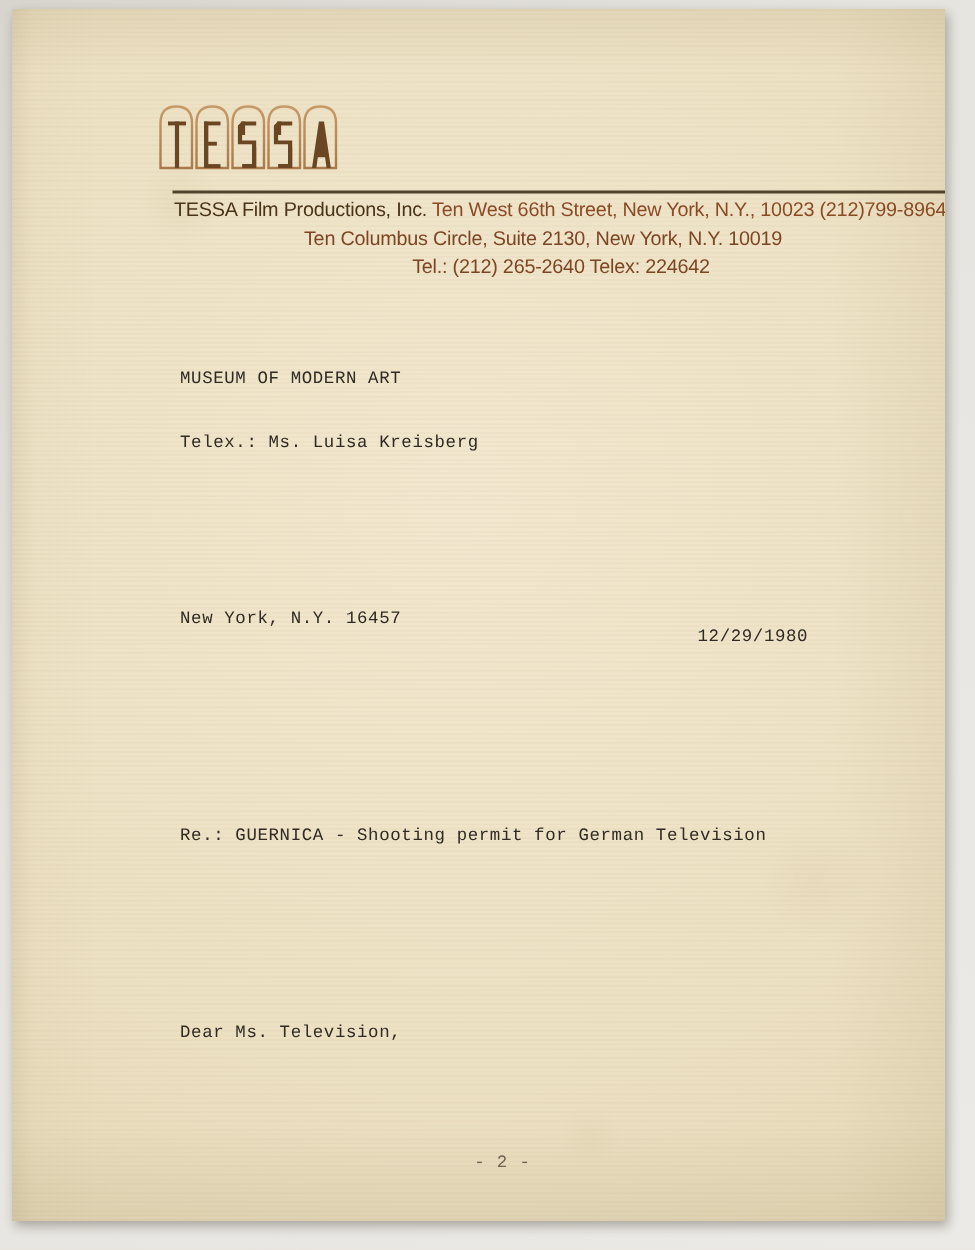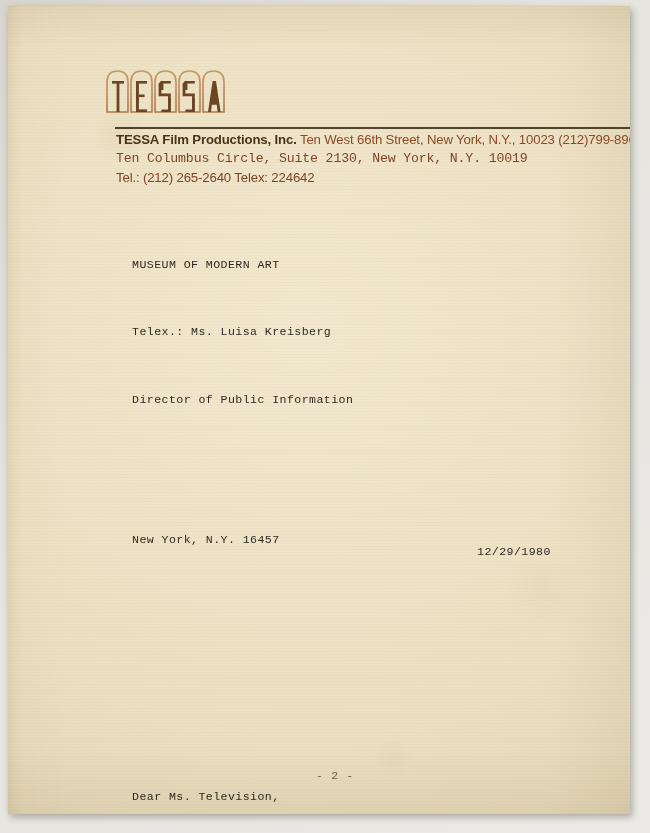--- a/index.html
+++ b/index.html
@@ -114,55 +114,54 @@
     white-space: nowrap;
     color: #7a4a27;
   }
   #hdr-line-1 {
     left: 108px;
     top: 126px;
     width: 516px;
   }
   #hdr-line-1 .co {
     color: #4a3418;
-    font-weight: 700;
+    font-weight: 400;
   }
   #hdr-line-1 .addr {
     color: #8a4a24;
   }
   #hdr-line-2 {
-    left: 108px;
+    left: 96px;
     top: 145px;
     width: 516px;
-    text-align: left;
+    text-align: center;
     color: #7c4524;
-    font-family: Liberation Mono, monospace;
   }
   #hdr-line-3 {
     left: 108px;
     top: 164px;
     width: 516px;
-    text-align: left;
+    text-align: center;
     color: #7c4524;
   }
 
   
   #typed {
     position: absolute;
     left: 112px;
     top: 196px;
     width: 500px;
     color: #2f2a22;
     font-family: "Liberation Mono", "DejaVu Sans Mono", monospace;
     font-size: 11.6px;
     line-height: 14.55px;
     letter-spacing: 0.42px;
     white-space: pre;
   }
-  #typed .blk { margin: 12px; }
+  #typed .blk { margin: 0; }
   .gap-14 { height: 14.55px; }
   .gap-29 { height: 29.1px; }
   .gap-44 { height: 43.6px; }
 
   #datebar {
     position: relative;
     white-space: pre;
   }
   #datebar .date {
     position: absolute;
@@ -233,28 +232,28 @@
 
         <div class="hdr-line" id="hdr-line-2">Ten Columbus Circle, Suite 2130,  New York, N.Y. 10019</div>
 
         <div class="hdr-line" id="hdr-line-3">Tel.: (212) 265-2640  Telex: 224642</div>
       </div>
 
       <div id="typed">
 
         <div class="blk">MUSEUM OF MODERN ART</div>
         <div class="blk">Telex.: Ms. Luisa Kreisberg</div>
-        <div class="blk">Director of Public Information</div>
 
         <div class="gap-14"></div>
 
         <div class="blk" id="datebar"><span>New York, N.Y. 16457</span><span class="date">12/29/1980</span></div>
 
         <div class="gap-44"></div>
 
+        <div class="blk">Re.: GUERNICA - Shooting permit for German Television</div>
 
         <div class="gap-29"></div>
 
         <div class="blk">Dear Ms. Television,</div>
 
         
 
         
 
         

